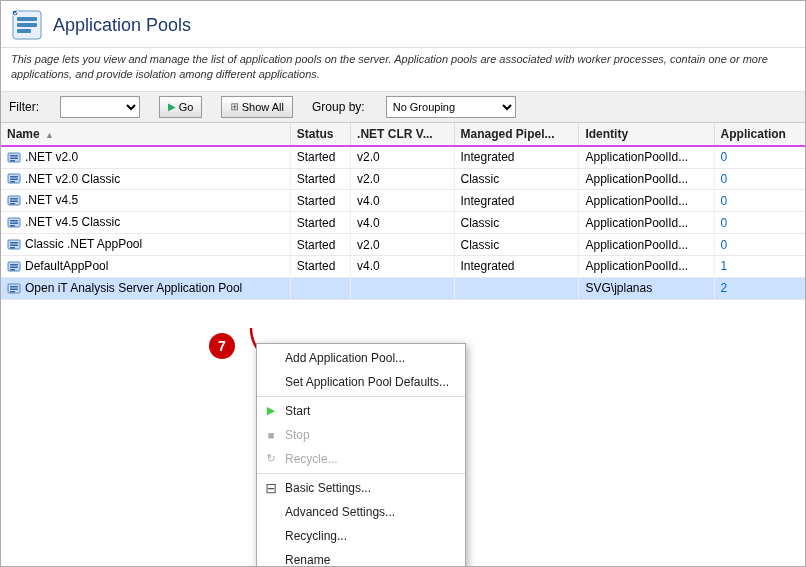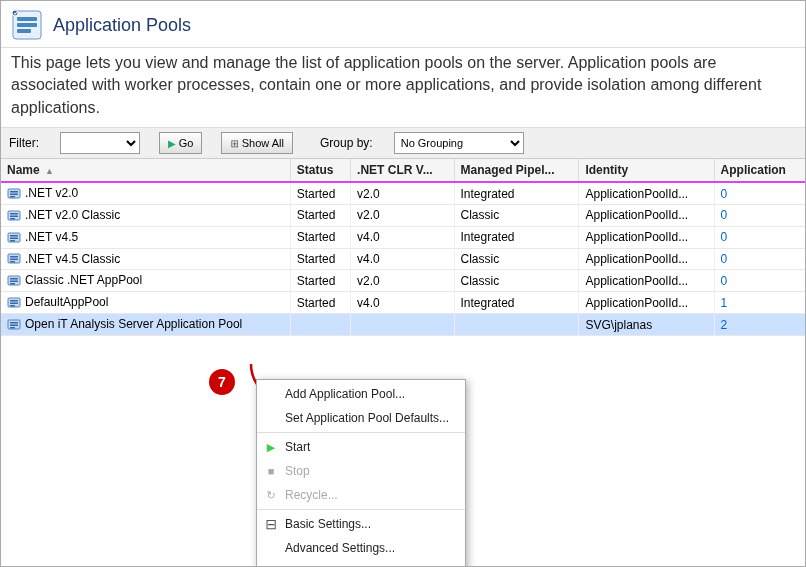--- a/index.html
+++ b/index.html
@@ -30,24 +30,25 @@
     }
     .header-title {
       font-size: 18px;
       font-weight: 300;
       color: #1f3a6e;
     }
 
     
     .description {
       padding: 4px 10px 8px 10px;
-      font-size: 16px;
+      font-size: 11px;
       color: #333;
       line-height: 1.4;
       border-bottom: 1px solid #ddd;
+      font-style: italic;
     }
 
     
     .toolbar {
       display: flex;
       align-items: center;
       padding: 4px 8px;
       background: #f0f0f0;
       border-bottom: 1px solid #ccc;
       gap: 19px;
@@ -70,21 +71,21 @@
       font-size: 11px;
       border: 1px solid #999;
       background: linear-gradient(to bottom, #fff, #e0e0e0);
       cursor: pointer;
       display: flex;
       align-items: center;
       gap: 3px;
     }
     .go-icon { color: #2a6; font-size: 10px; }
     .show-all-icon { color: #555; font-size: 10px; }
-    .groupby-label { margin-left: 8px; }
+    .groupby-label { }
     .groupby-select {
       height: 22px;
       font-size: 11px;
       border: 1px solid #999;
       background: #fff;
       min-width: 130px;
       padding: 1px 2px;
     }
 
     

